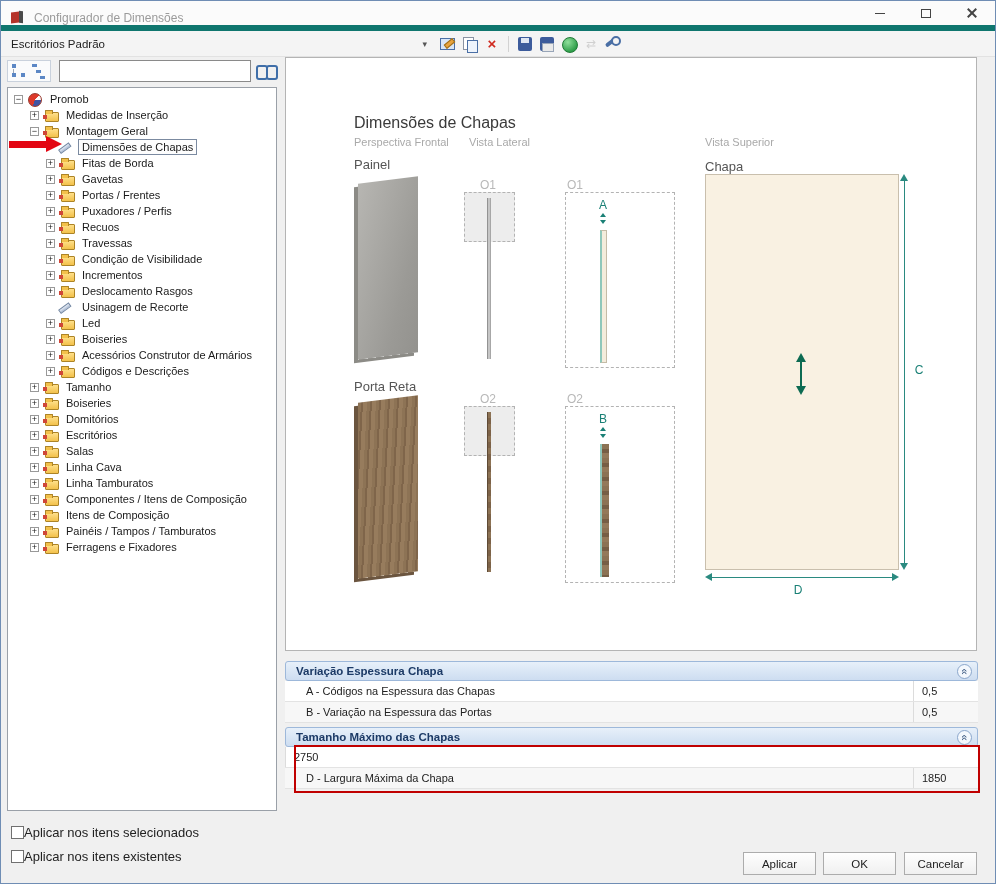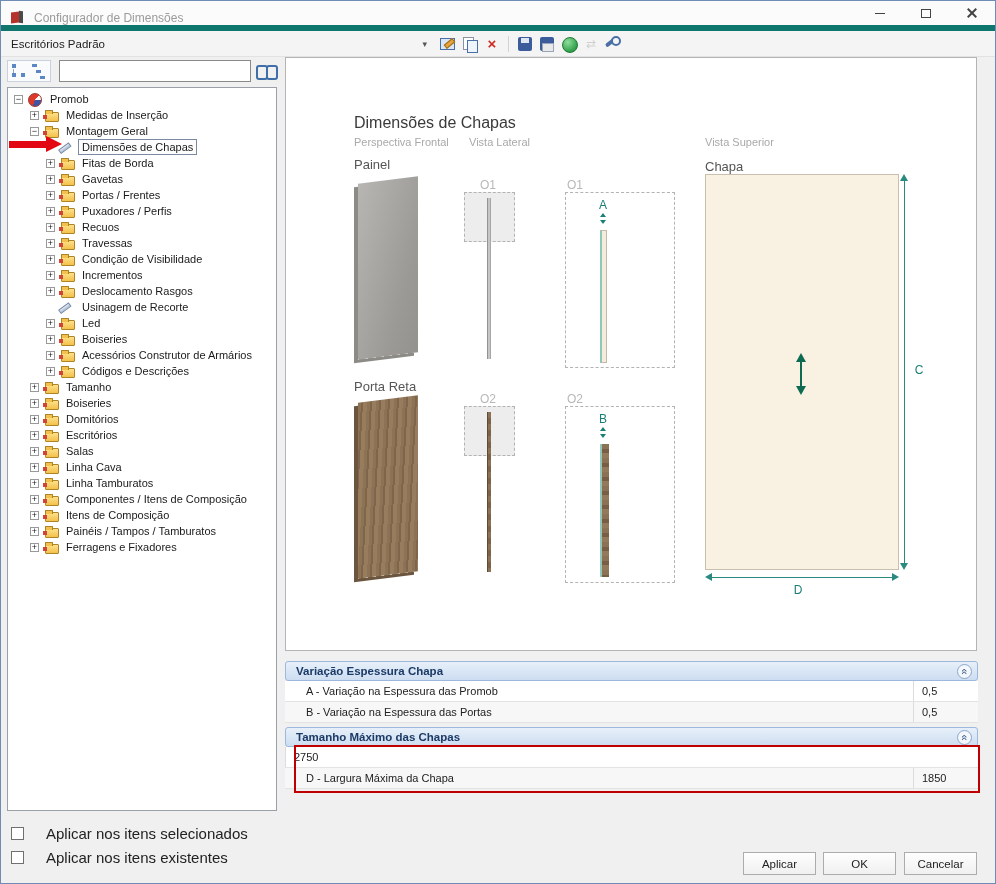--- a/index.html
+++ b/index.html
@@ -114,21 +114,21 @@
   .prop-label{flex:1;display:flex;align-items:center;padding-left:21px;color:#222}
   .prop-value{width:65px;border-left:1px solid #dcdcdc;display:flex;align-items:center;padding-left:8px;color:#222}
 
   
   .red-arrow{position:absolute;left:8px;top:135px;width:54px;height:17px;z-index:40;pointer-events:none}
   .red-arrow .shaft{position:absolute;left:0;top:5px;width:37px;height:7px;background:#e30613}
   .red-arrow .head{position:absolute;left:37px;top:0;width:0;height:0;border-top:8px solid transparent;border-bottom:8px solid transparent;border-left:16px solid #e30613}
   .red-rect{position:absolute;left:293px;top:744px;width:686px;height:48px;border:2px solid #c00000;z-index:40;pointer-events:none}
 
   
-  .chk{position:absolute;display:flex;align-items:center;gap:22px;font-size:15px;color:#222}
+  .chk{position:absolute;display:flex;align-items:center;gap:0;font-size:13px;color:#222}
   .chk .box{width:13px;height:13px;border:1px solid #707070;background:#fff;flex:none}
   .btn{position:absolute;width:73px;height:23px;border:1px solid #acacac;background:linear-gradient(#fefefe,#f0f0f0);font:11.5px "Liberation Sans",sans-serif;border-radius:0;color:#222}
 </style>
 </head>
 <body>
 
 <div class="window">
 
   <div class="titlebar">
     <span class="app-icon"></span>
@@ -427,21 +427,21 @@
       <span>D</span>
     </div>
   </div>
 
   <div class="props" id="props">
       <div class="sec-header">
         <span class="sec-title">Variação Espessura Chapa</span>
         <span class="sec-chevron">«</span>
       </div>
       <div class="prop-row">
-        <span class="prop-label">A - Variação na Espessura das Promob</span>
+        <span class="prop-label">A - Códigos na Espessura das Chapas</span>
         <span class="prop-value">0,5</span>
       </div>
       <div class="prop-row alt">
         <span class="prop-label">B - Variação na Espessura das Portas</span>
         <span class="prop-value">0,5</span>
       </div>
       <div class="sec-header">
         <span class="sec-title">Tamanho Máximo das Chapas</span>
         <span class="sec-chevron">«</span>
       </div>

